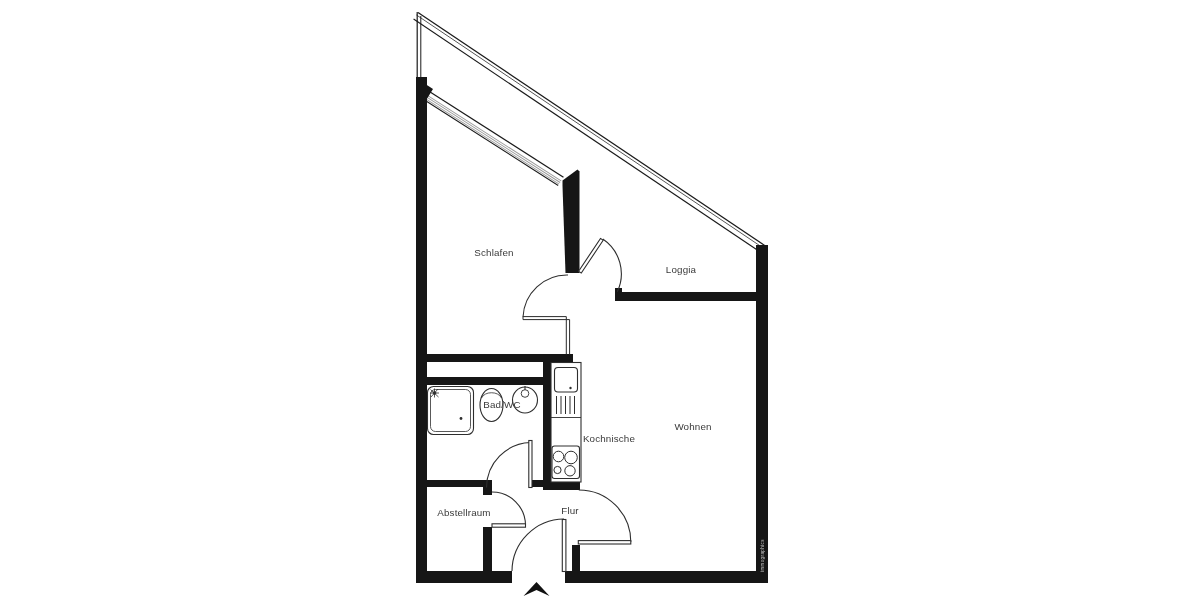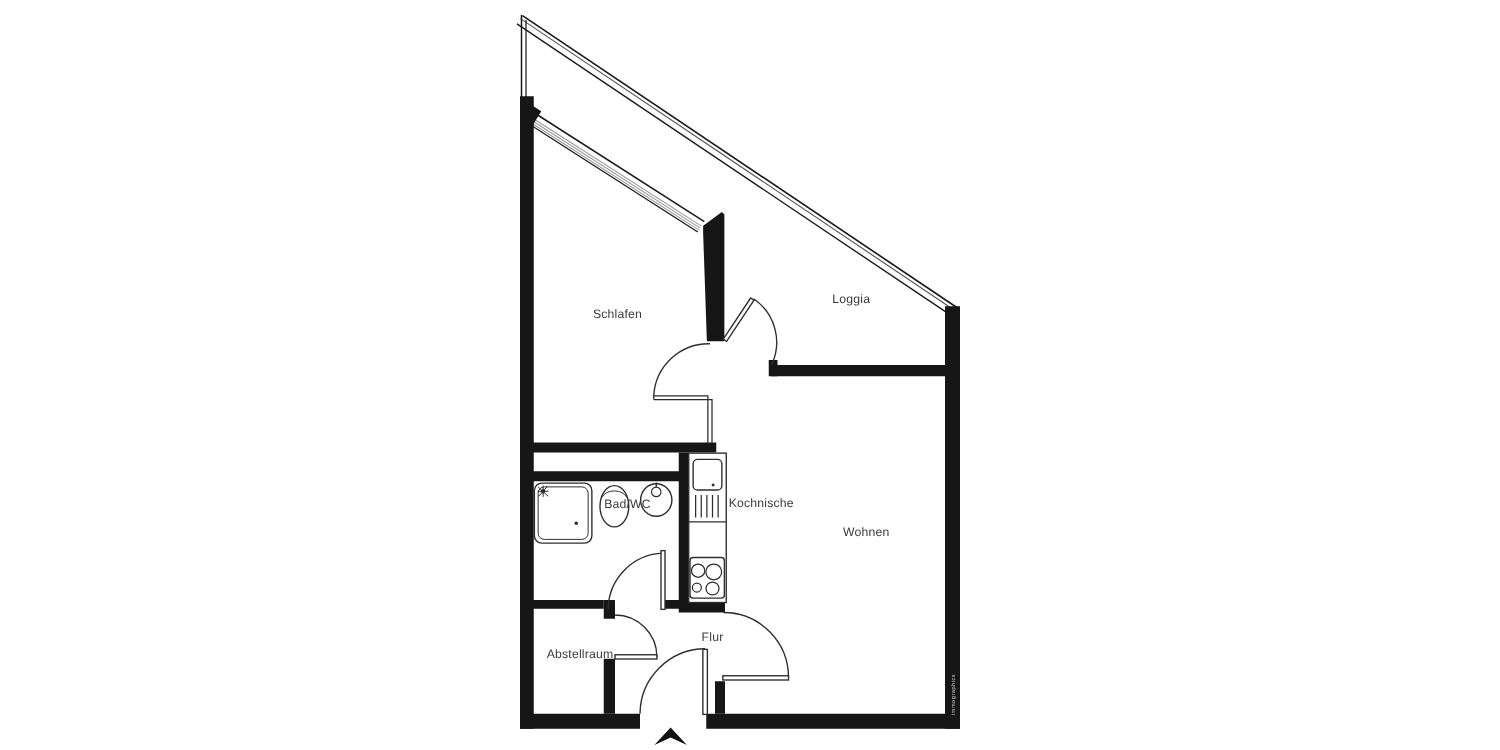--- a/index.html
+++ b/index.html
@@ -120,20 +120,20 @@
       <circle cx="557.5" cy="470" r="3.6" stroke-width="1"></circle>
       <circle cx="570" cy="470.8" r="5.2" stroke-width="1"></circle>
     </g>
 
     <polygon points="536.5,582 549.5,596 536.5,590 523.5,596" fill="#111111"></polygon>
 
     <text x="764" y="572" transform="rotate(-90 764 572)" font-size="4.5" fill="#c9c9c9" letter-spacing="0.4">immographics</text>
   </svg>
 
   <div class="lbl" style="left:494px;top:252px">Schlafen</div>
-  <div class="lbl" style="left:681px;top:240px">Loggia</div>
+  <div class="lbl" style="left:681px;top:269px">Loggia</div>
   <div class="lbl" style="left:502px;top:404px">Bad/WC</div>
-  <div class="lbl" style="left:609px;top:403px">Kochnische</div>
+  <div class="lbl" style="left:609px;top:438px">Kochnische</div>
   <div class="lbl" style="left:693px;top:426px">Wohnen</div>
-  <div class="lbl" style="left:464px;top:524px">Abstellraum</div>
+  <div class="lbl" style="left:464px;top:512px">Abstellraum</div>
   <div class="lbl" style="left:570px;top:510px">Flur</div>
 
 </div>
 
 </body></html>

